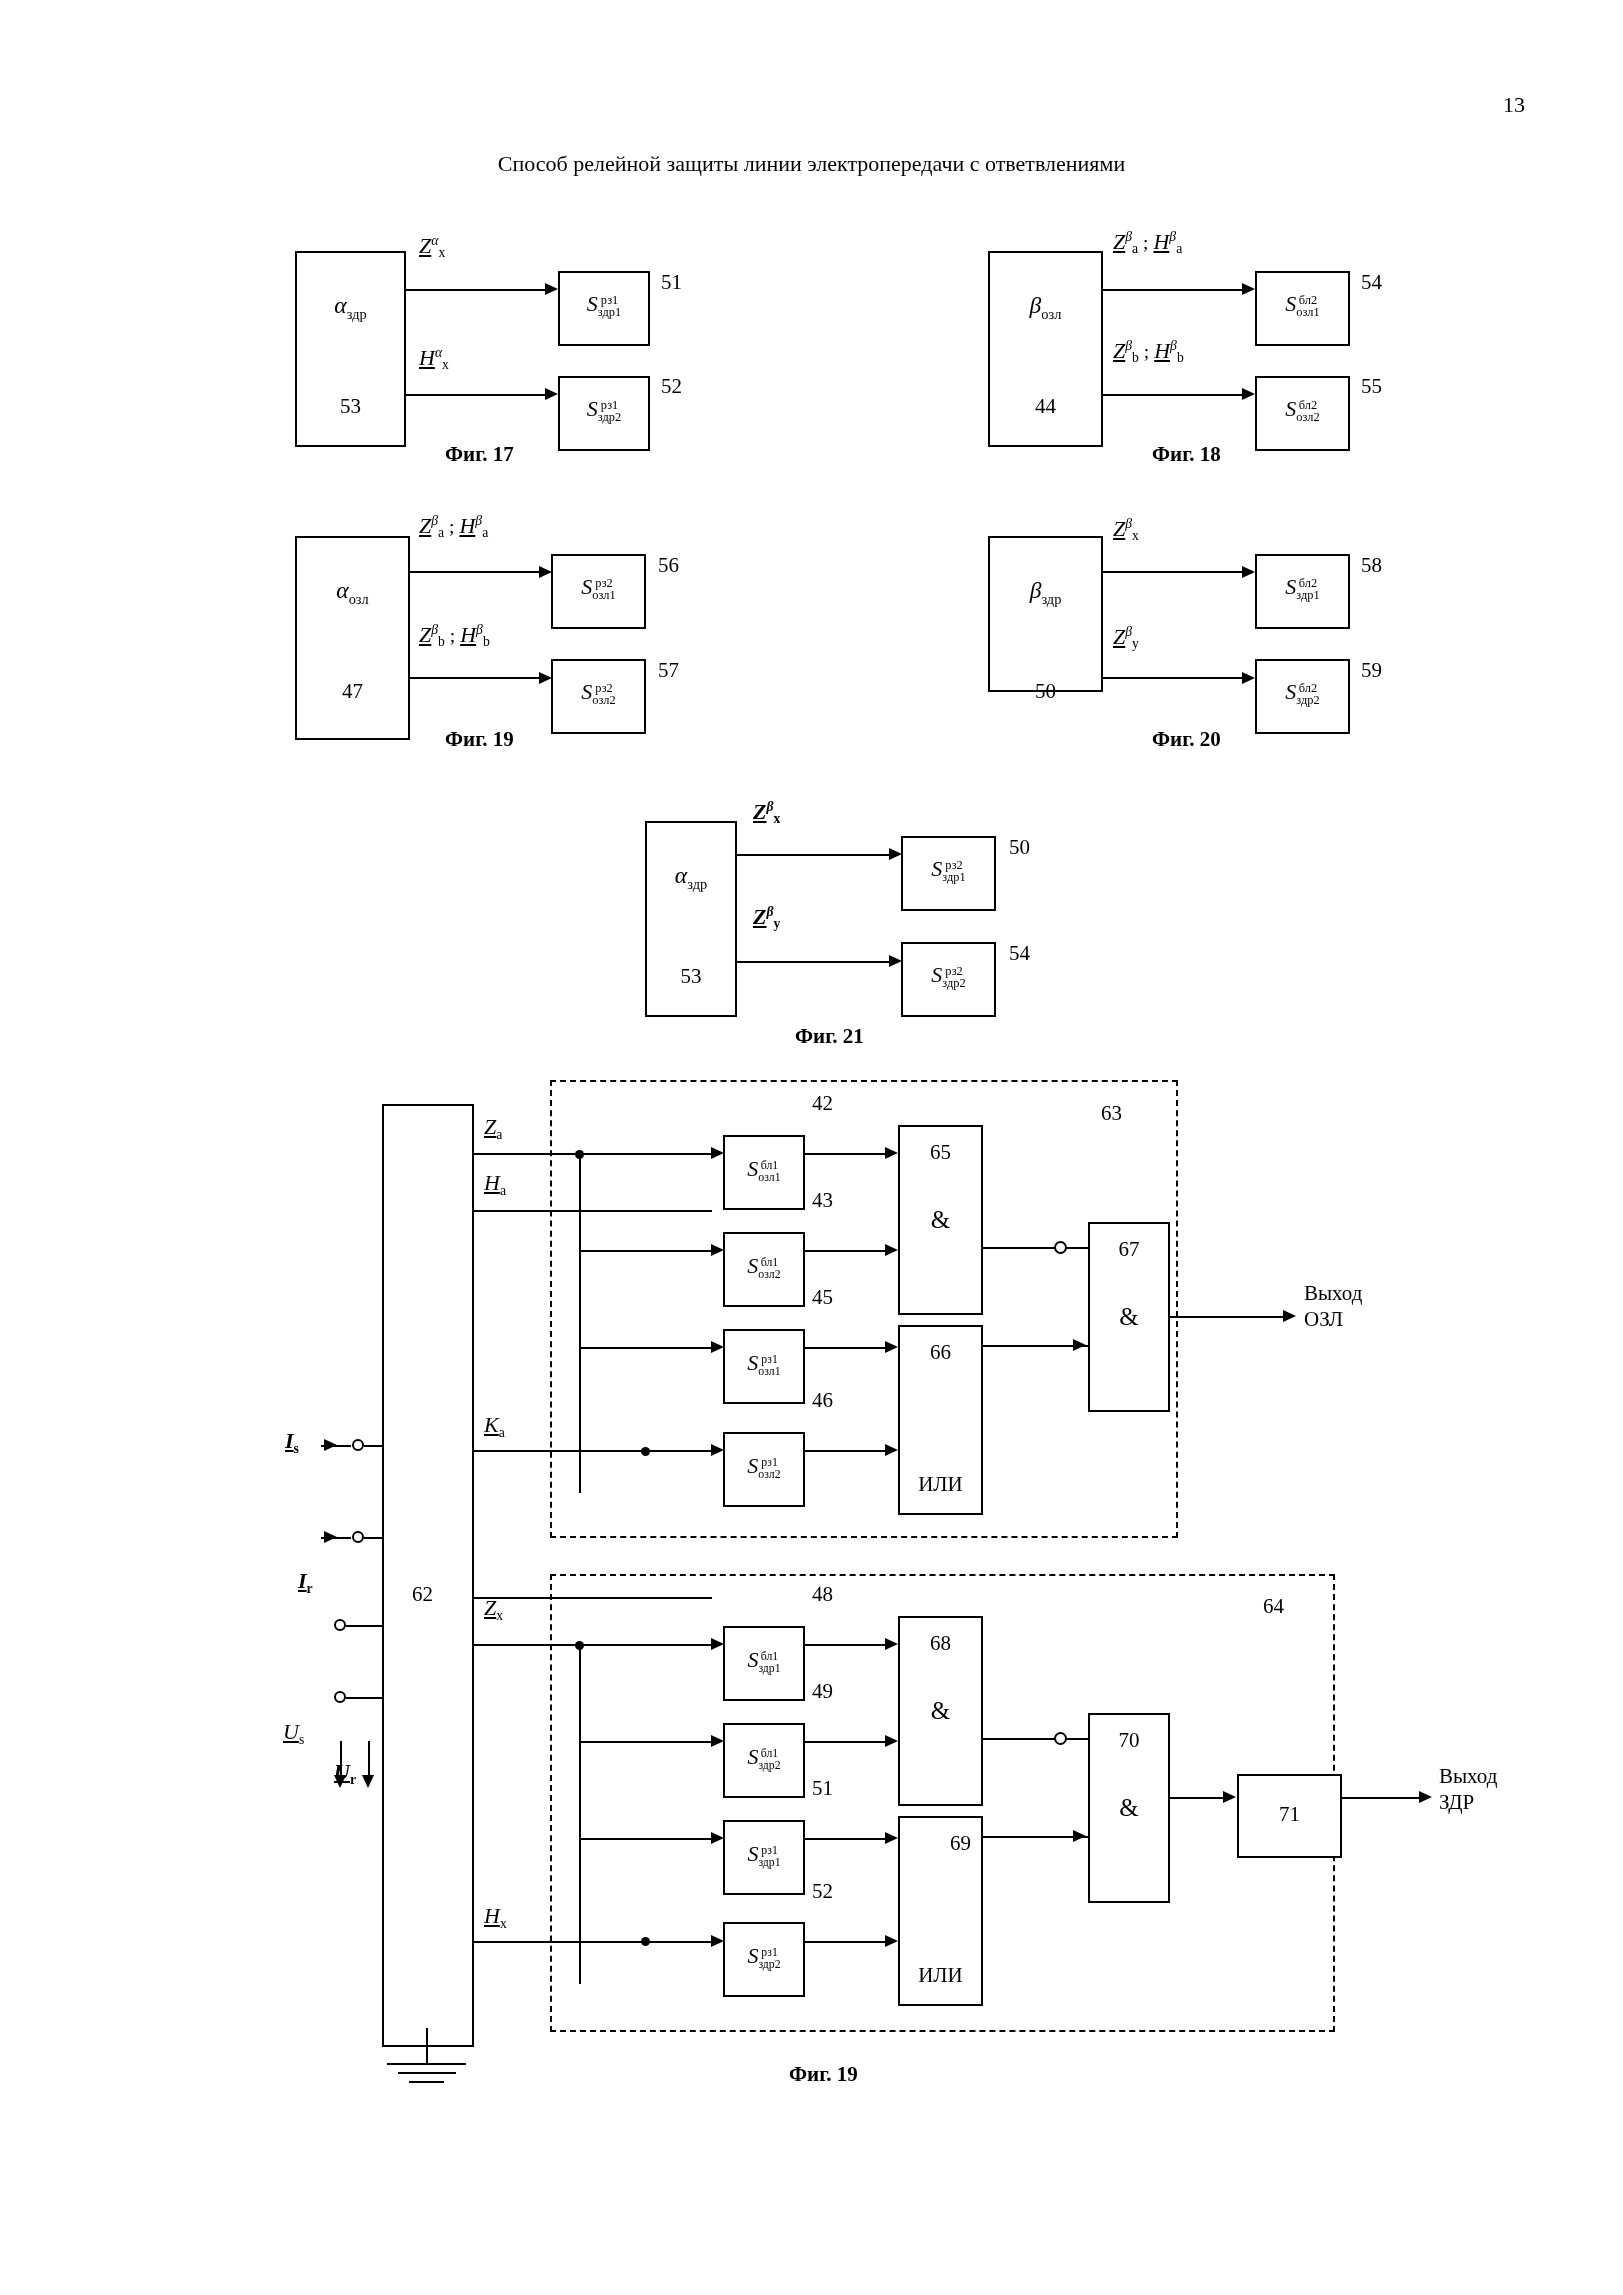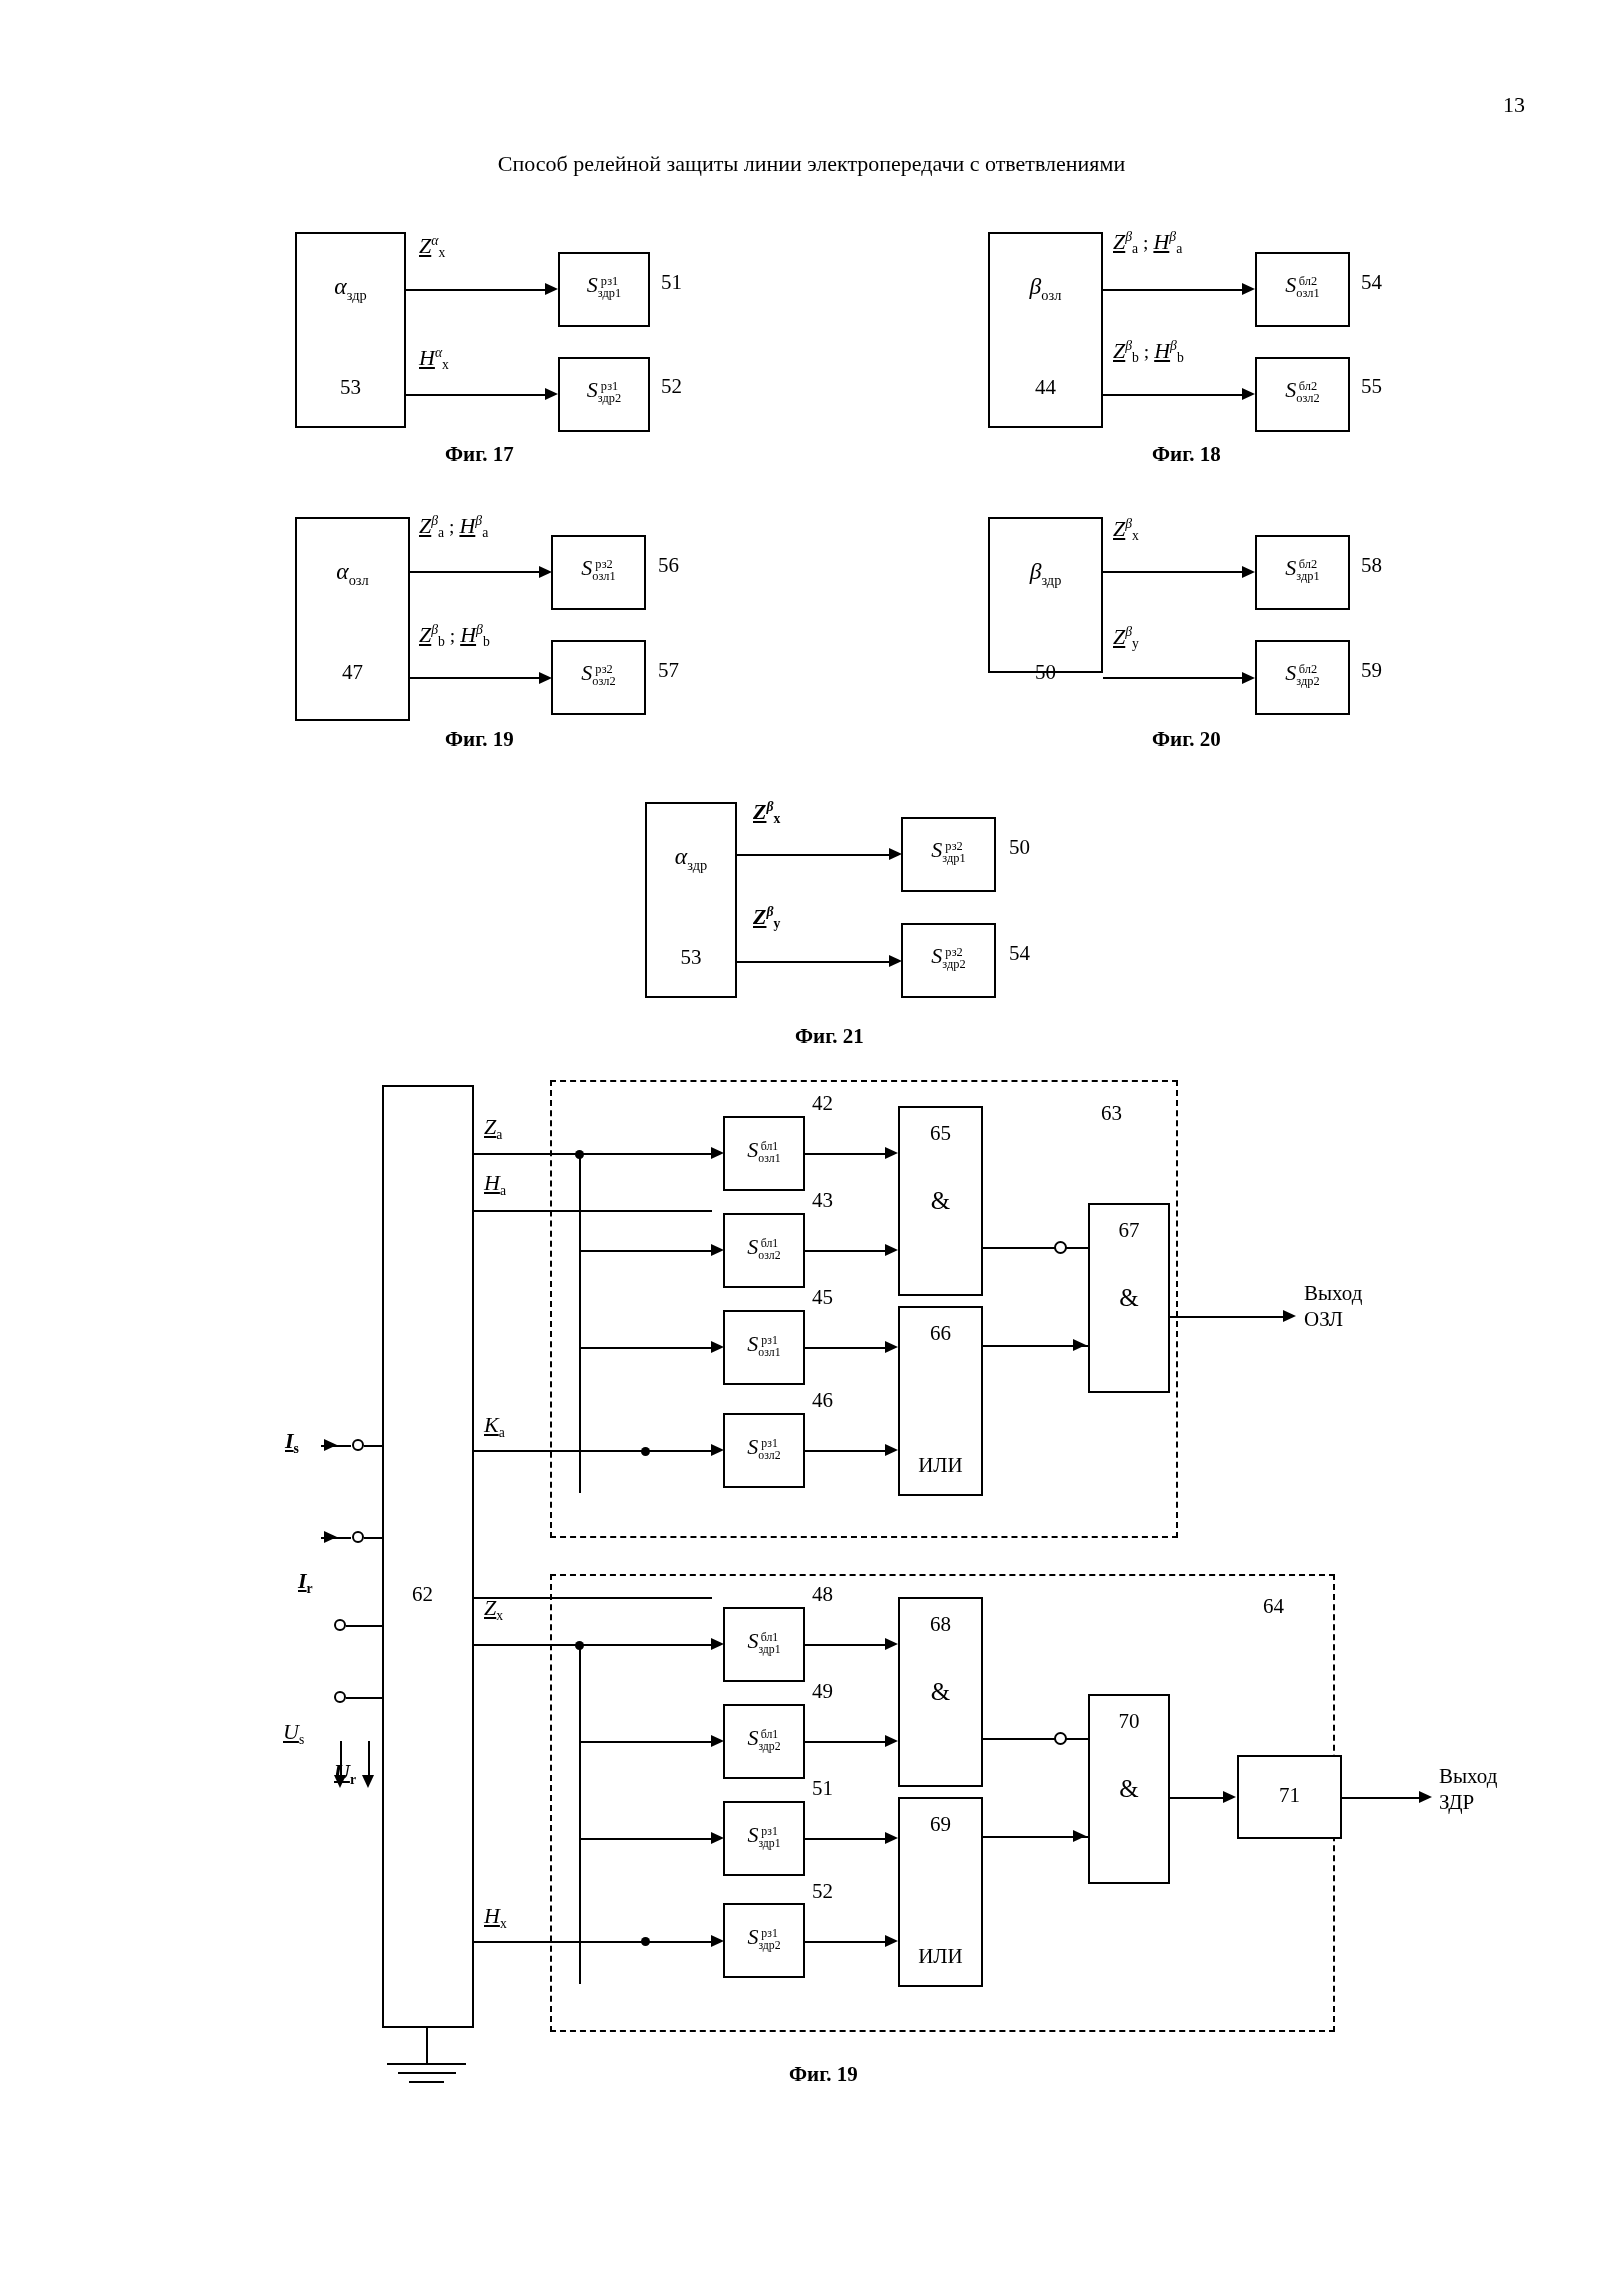--- a/index.html
+++ b/index.html
@@ -35,20 +35,21 @@
     font-size: 21px;
     font-family: "Liberation Serif", serif;
   }
 
   
   .box {
     position: absolute;
     border: 2px solid #000;
     background: #fff;
     box-sizing: border-box;
+    margin-top: 19px;
   }
   .num {
     position: absolute;
     font-size: 21px;
     line-height: 1;
     white-space: nowrap;
   }
   .line {
     position: absolute;
     background: #000;
@@ -542,21 +543,21 @@
   <div class="arrow-r" style="left:885px; top:1832px;"></div>
   <div class="line hline" style="left:804px; top:1941px; width:82px;"></div>
   <div class="arrow-r" style="left:885px; top:1935px;"></div>
 
   <div class="box" style="left:898px; top:1597px; width:85px; height:190px;">
     <div class="centerv" style="top:13px; font-size:21px;">68</div>
     <div class="centerv" style="top:79px; font-size:25px;">&amp;</div>
   </div>
 
   <div class="box" style="left:898px; top:1797px; width:85px; height:190px;">
-    <div class="centerv" style="top:13px; font-size:21px;">69</div>
+    <div class="centerv" style="top:13px; font-size:21px;padding-left:20px;">69</div>
     <div class="centerv" style="top:145px; font-size:21px;">ИЛИ</div>
   </div>
 
   <div class="line hline" style="left:983px; top:1738px; width:72px;"></div>
   <div class="circ" style="left:1054px; top:1732px;"></div>
   <div class="line hline" style="left:1066px; top:1738px; width:23px;"></div>
 
   <div class="line hline" style="left:983px; top:1836px; width:105px;"></div>
   <div class="arrow-r" style="left:1073px; top:1830px;"></div>
 

